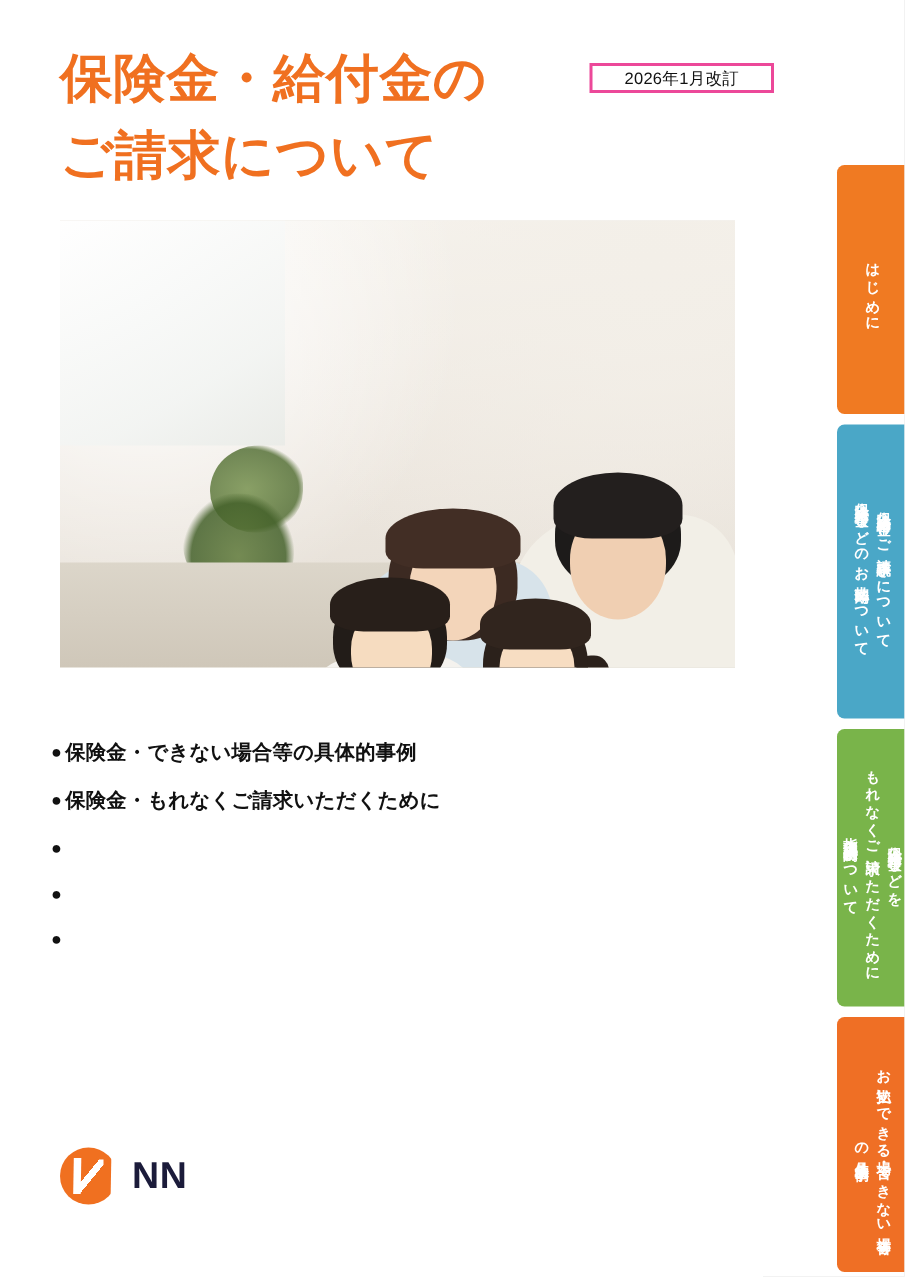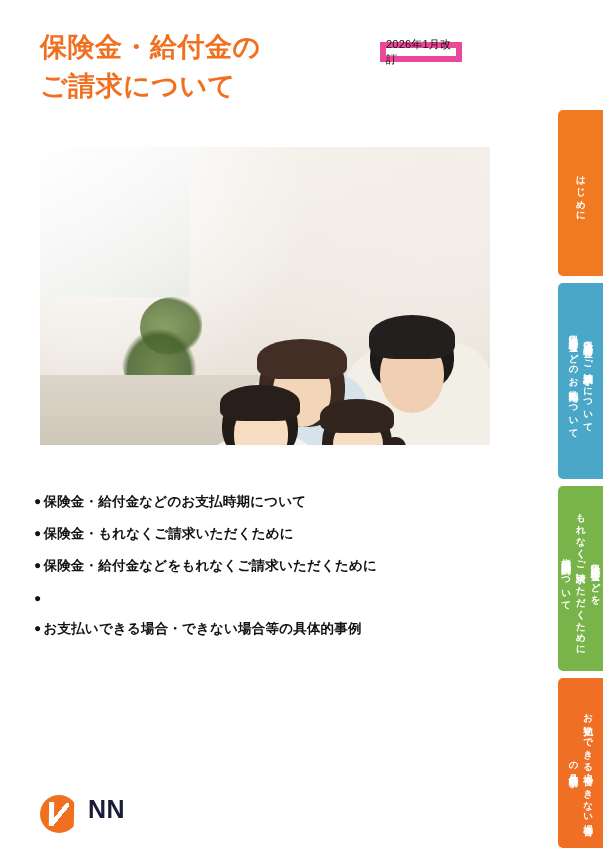--- a/index.html
+++ b/index.html
@@ -16,36 +16,36 @@
     height: 851px;
     background: #ffffff;
     overflow: hidden;
   }
 
   
   .title {
     position: absolute;
     left: 40px;
     top: 28px;
-    font-size: 27px;
+    font-size: 35px;
     font-weight: bold;
     color: #f07020;
     line-height: 1.45;
     letter-spacing: 0.5px;
     white-space: pre-line;
   }
 
   
   .revision {
     position: absolute;
-    left: 380px;
+    left: 393px;
     top: 42px;
-    width: 82px;
+    width: 123px;
     height: 20px;
-    border: 6px solid #ec4899;
+    border: 2px solid #ec4899;
     background: #ffffff;
     font-size: 11px;
     color: #111111;
     display: flex;
     align-items: center;
     justify-content: center;
     letter-spacing: 0.2px;
   }
 
   
@@ -218,23 +218,23 @@
     font-size: 12px;
     line-height: 1.35;
     color: #111111;
   }
   .bullet .txt { line-height: 1.35; }
 
   
   .logo {
     position: absolute;
     left: 40px;
-    top: 795px;
+    top: 765px;
     display: flex;
-    align-items: flex-start;
+    align-items: center;
   }
   .logo-mark {
     width: 38px; height: 38px;
     border-radius: 50%;
     background: #f07020;
     position: relative;
     margin-right: 10px;
     flex: 0 0 auto;
   }
   .logo-mark::before {
@@ -329,36 +329,34 @@
     <div class="p boy-body"></div>
     <div class="p boy-hair hair"></div>
     <div class="p boy-face"></div>
     <div class="p boy-hair-top"></div>
 
   </div>
 
   <div class="bullets">
     <div class="bullet">
       <span class="dot">●</span>
-      <span class="txt">保険金・給付金などのお支払時期について</span>
+      <span class="txt">保険金・できない場合等の具体的事例</span>
     </div>
     <div class="bullet">
       <span class="dot">●</span>
       <span class="txt">保険金・もれなくご請求いただくために</span>
     </div>
     <div class="bullet">
       <span class="dot">●</span>
-      <span class="txt">保険金・給付金などをもれなくご請求いただくために</span>
-    </div>
-    <div class="bullet">
-      <span class="dot">●</span>
-    </div>
-    <div class="bullet">
-      <span class="dot">●</span>
-      <span class="txt">お支払いできる場合・できない場合等の具体的事例</span>
+    </div>
+    <div class="bullet">
+      <span class="dot">●</span>
+    </div>
+    <div class="bullet">
+      <span class="dot">●</span>
     </div>
   </div>
 
   <div class="logo">
     <div class="logo-mark"></div>
     <div class="logo-text">NN</div>
   </div>
 
   <div class="tabs">
     <div class="tab tab-1">

